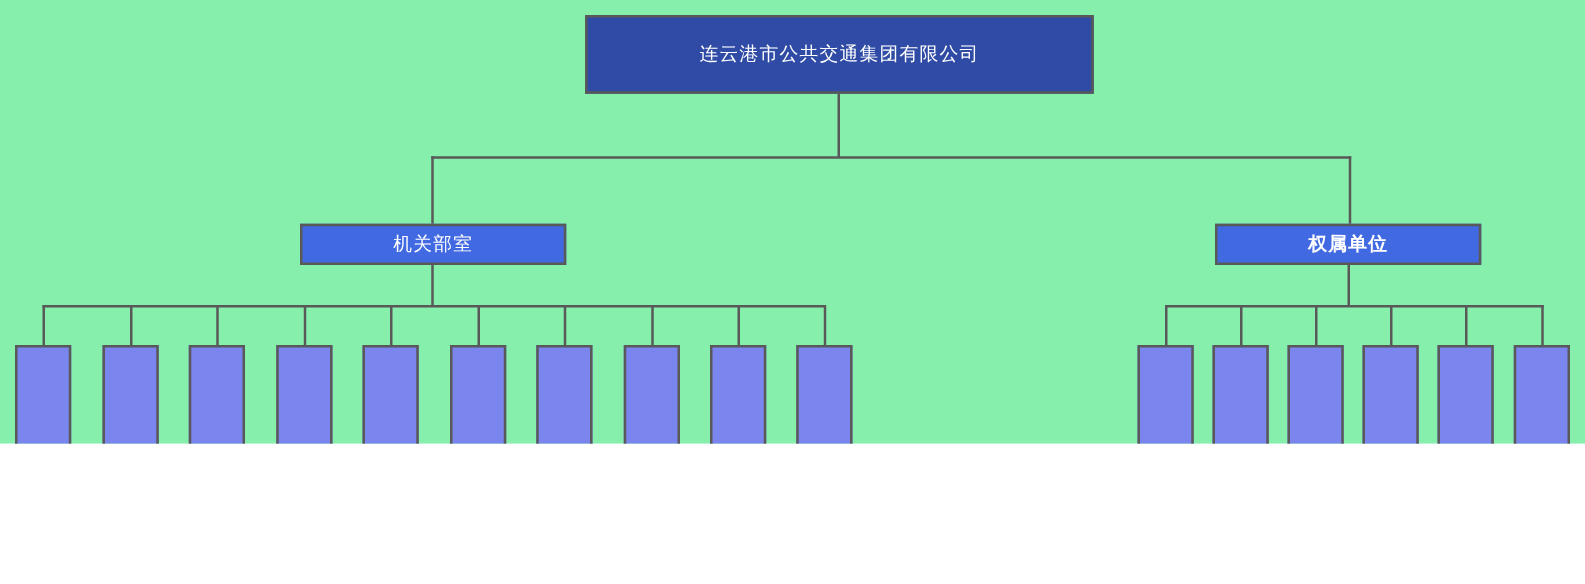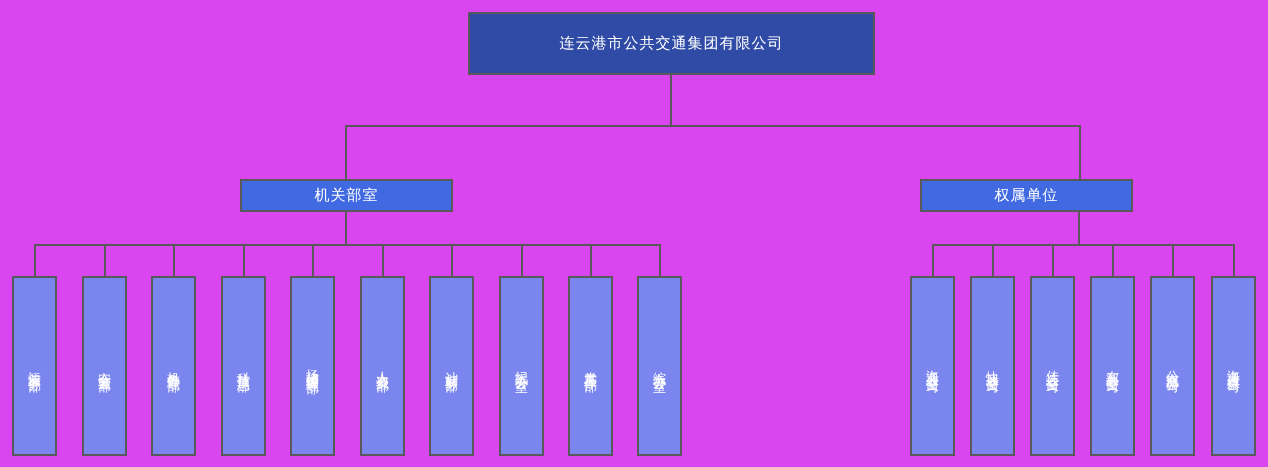--- a/index.html
+++ b/index.html
@@ -7,22 +7,22 @@
     margin: 0;
     padding: 0;
     background: #ffffff;
   }
   body {
     font-family: "Liberation Sans", "DejaVu Sans", sans-serif;
   }
   #canvas {
     position: relative;
     width: 1268px;
-    height: 467px;
-    background: #d946ef;
+    height: 355px;
+    background: #86efac;
     overflow: hidden;
   }
 
   
   .line {
     position: absolute;
     background: #595959;
   }
   .line.v { width: 2px; }
   .line.h { height: 2px; }
@@ -82,21 +82,21 @@
   <div class="line h" style="left:345px; top:125px; width:736px; height:2px;"></div>
 
   <div class="line v" style="left:345px; top:125px; width:2px; height:54px;"></div>
 
   <div class="line v" style="left:1079px; top:125px; width:2px; height:54px;"></div>
 
   <div class="node node-mid" style="left:240px; top:179px; width:213px; height:33px;">
     <span>机关部室</span>
   </div>
 
-  <div class="node node-mid" style="left:920px; top:179px; width:213px; height:33px;">
+  <div class="node node-mid" style="left:972px; top:179px; width:213px; height:33px;font-weight:bold;">
     <span>权属单位</span>
   </div>
 
   <div class="line v" style="left:345px; top:212px; width:2px; height:33px;"></div>
   <div class="line h" style="left:34px; top:244px; width:626px; height:2px;"></div>
 
   <div class="line v" style="left:34px;  top:244px; height:33px;"></div>
   <div class="line v" style="left:104px; top:244px; height:33px;"></div>
   <div class="line v" style="left:173px; top:244px; height:33px;"></div>
   <div class="line v" style="left:243px; top:244px; height:33px;"></div>

